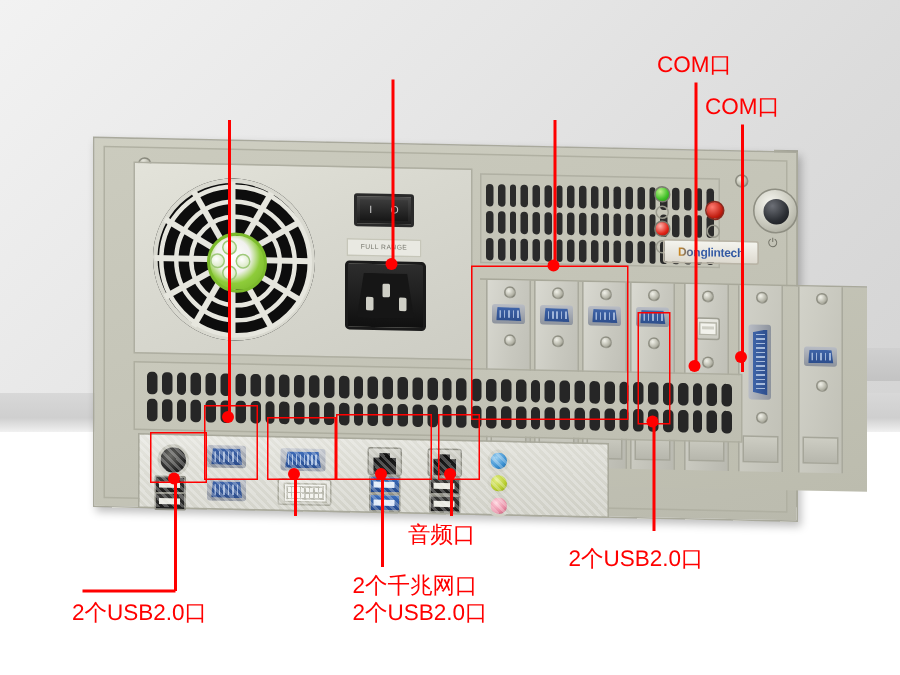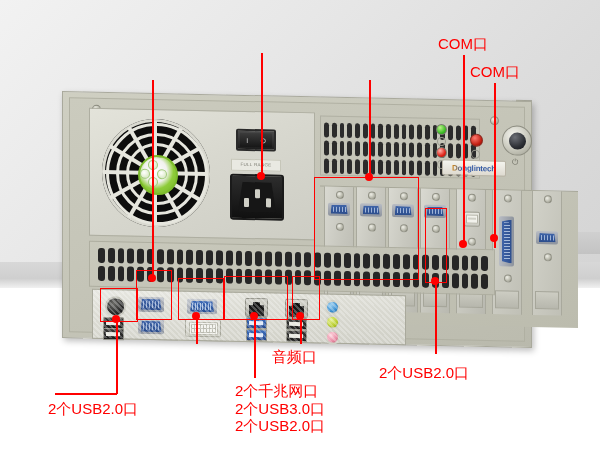--- a/index.html
+++ b/index.html
@@ -714,21 +714,20 @@
   <div class="hl-box" style="left:292px;top:276px;width:26px;height:42px;"></div>
   <div class="dot" style="left:296px;top:312px;"></div>
   <div class="leader v" style="left:300px;top:316px;height:28px;"></div>
   <div class="ann-label" style="left:272px;top:348px;">音频口</div>
 
   <div class="hl-box" style="left:224px;top:276px;width:62px;height:42px;"></div>
   <div class="dot" style="left:250px;top:312px;"></div>
   <div class="leader v" style="left:254px;top:316px;height:62px;"></div>
   <div class="ann-label" style="left:198px;top:382px;margin-left:37px;">
     <div>2个千兆网口</div>
-    <div>2个USB3.0口</div>
     <div>2个USB2.0口</div>
   </div>
 
   <div class="hl-box" style="left:425px;top:208px;width:20px;height:73px;"></div>
   <div class="dot" style="left:431px;top:277px;"></div>
   <div class="leader v" style="left:435px;top:281px;height:73px;"></div>
   <div class="ann-label" style="left:379px;top:364px;">2个USB2.0口</div>
 
 </div>
 

